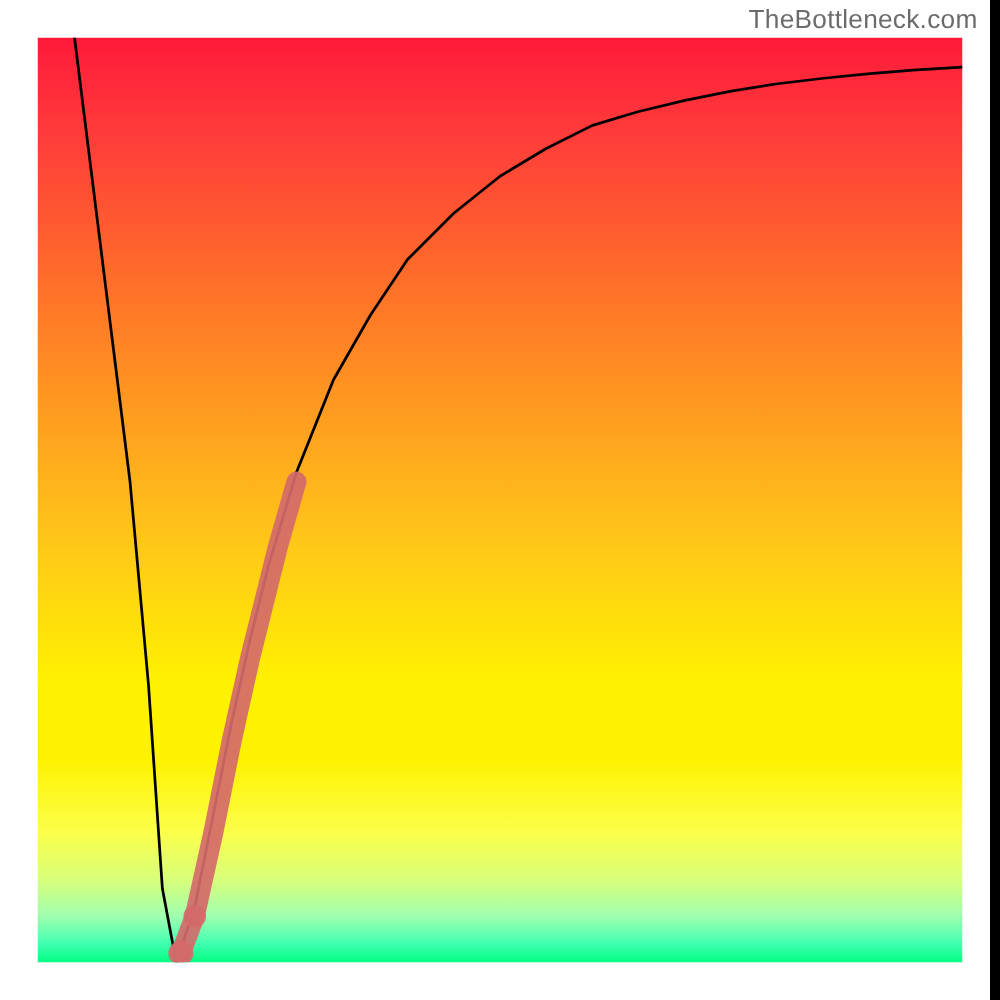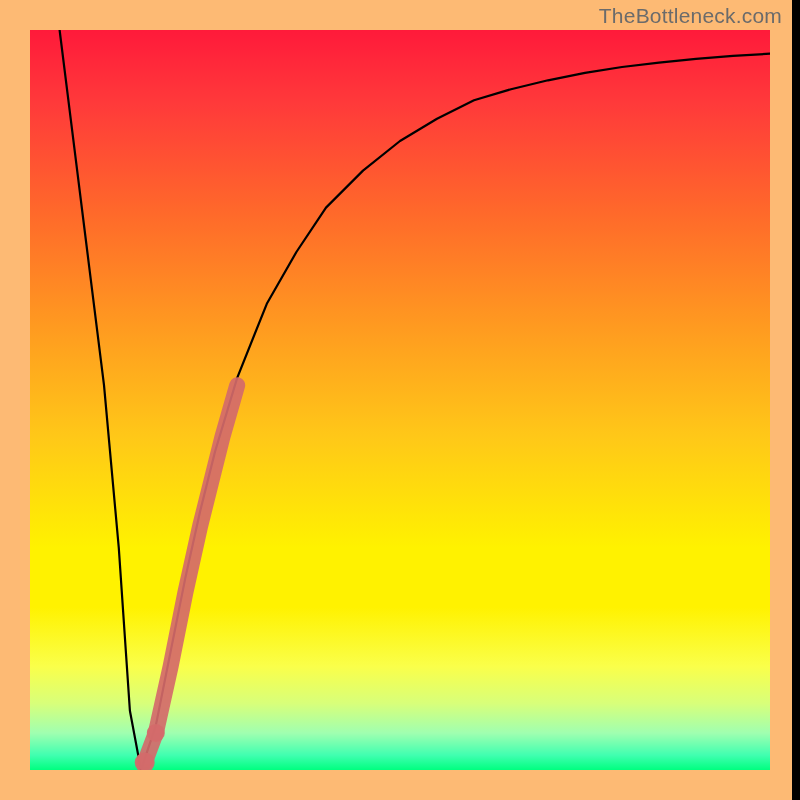--- a/index.html
+++ b/index.html
@@ -8,21 +8,21 @@
     width: 800px;
     height: 800px;
     overflow: hidden;
     background: #000;
     font-family: Arial, Helvetica, sans-serif;
   }
   .frame {
     position: absolute;
     top: 0; left: 0;
     width: 792px; height: 800px;
-    background: #fdba74;
+    background: #ffffff;
   }
   .plot {
     position: absolute;
     top: 30px;
     left: 30px;
     width: 740px;
     height: 740px;
     overflow: hidden;
   }
   .gradient-bg {

